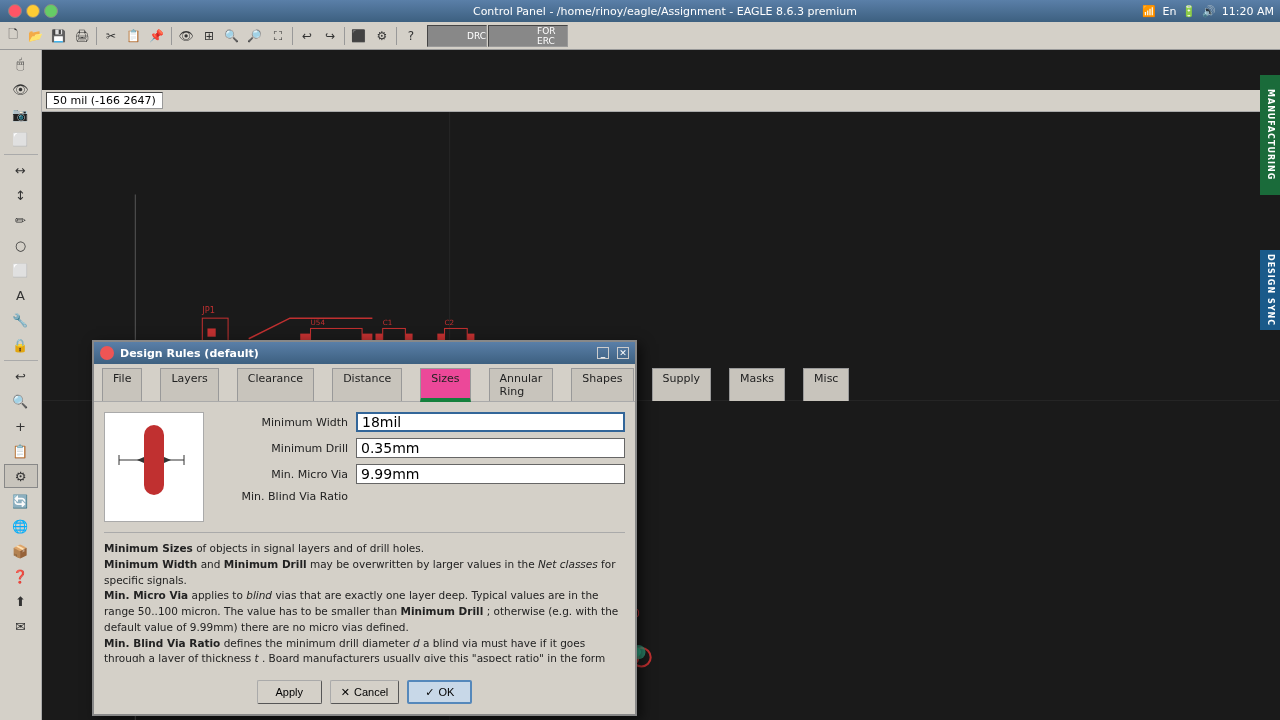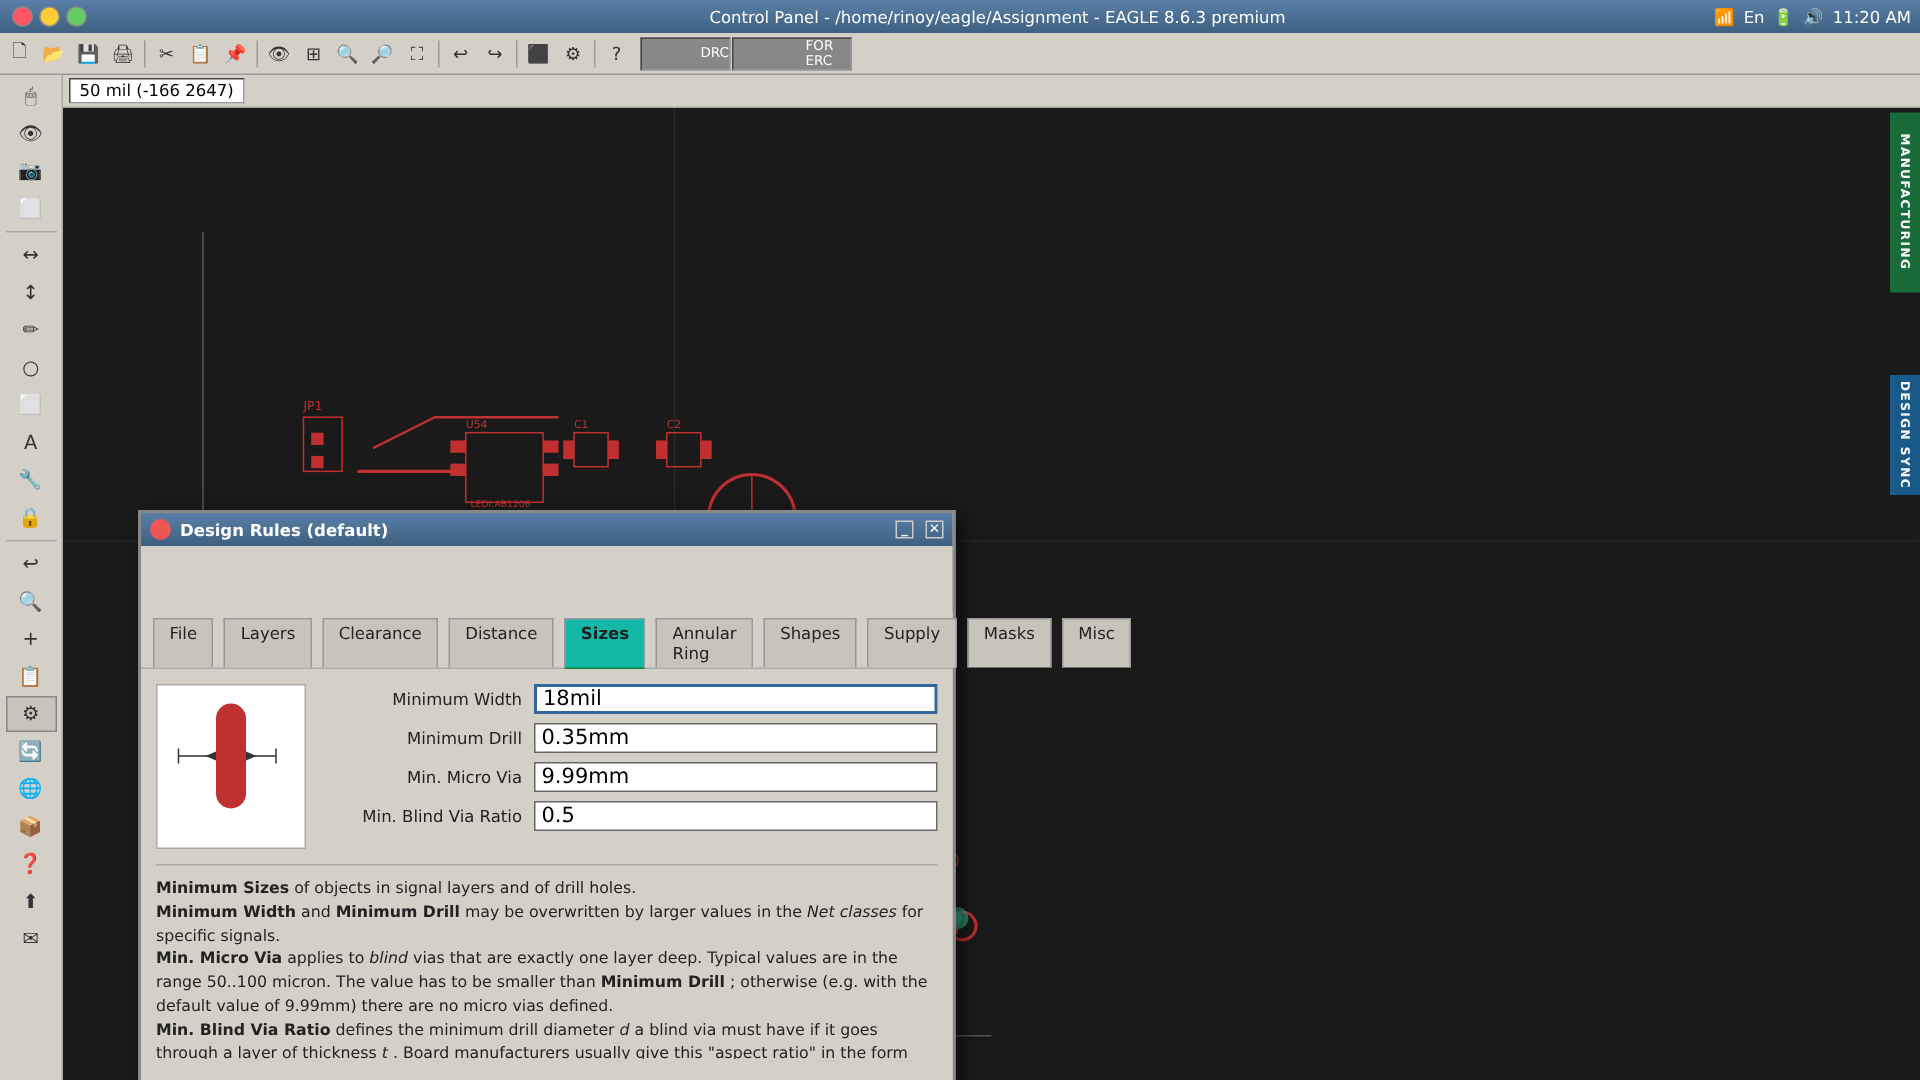--- a/index.html
+++ b/index.html
@@ -77,20 +77,21 @@
 
     
     #coord-bar {
       height: 22px;
       background: #d4d0c8;
       border-bottom: 1px solid #aaa;
       display: flex;
       align-items: center;
       padding: 0 4px;
       font-size: 11px;
+      margin-top: 40px;
     }
     #coord-display {
       background: #fff;
       border: 1px inset #999;
       padding: 1px 6px;
       font-size: 11px;
       min-width: 110px;
     }
 
     
@@ -149,37 +150,36 @@
       font-size: 9px;
       color: #fff;
       cursor: pointer;
       margin-left: 2px;
     }
     #dialog-tabs {
       display: flex;
       background: #d4d0c8;
       border-bottom: 1px solid #aaa;
       padding: 4px 8px 0;
-      gap: 7px;
-      margin-top: 44px;
+      gap: 18px;
     }
     .dialog-tab {
       padding: 3px 10px;
       background: #c8c4bc;
       border: 1px solid #999;
       border-bottom: none;
       cursor: pointer;
       font-size: 11px;
       color: #222;
     }
     .dialog-tab.active {
-      background: #14b8a6;
-      border-bottom: 1px solid #15803d;
+      background: #ec4899;
+      border-bottom: 4px solid #15803d;
       margin-bottom: -1px;
-      font-weight: bold;
+      font-weight: normal;
     }
     #dialog-body {
       padding: 10px;
       background: #d4d0c8;
     }
 
     
     #sizes-content {
       display: flex;
       gap: 12px;
@@ -510,21 +510,20 @@
               <div class="form-row">
                 <div class="form-label">Minimum Drill</div>
                 <input class="form-input" type="text" value="0.35mm" style="">
               </div>
               <div class="form-row">
                 <div class="form-label">Min. Micro Via</div>
                 <input class="form-input" type="text" value="9.99mm" style="">
               </div>
               <div class="form-row">
                 <div class="form-label">Min. Blind Via Ratio</div>
-                <input class="form-input" type="text" value="0.5" style="">
               </div>
             </div>
           </div>
 
           <div id="info-area">
             <p>
               <span class="info-bold">Minimum Sizes</span>
               <span> of objects in signal layers and of drill holes.</span>
             </p>
             <p>

